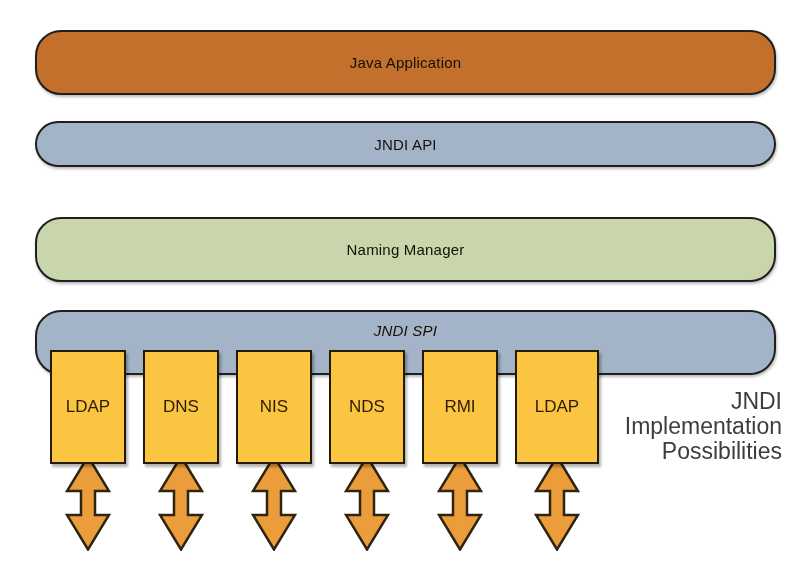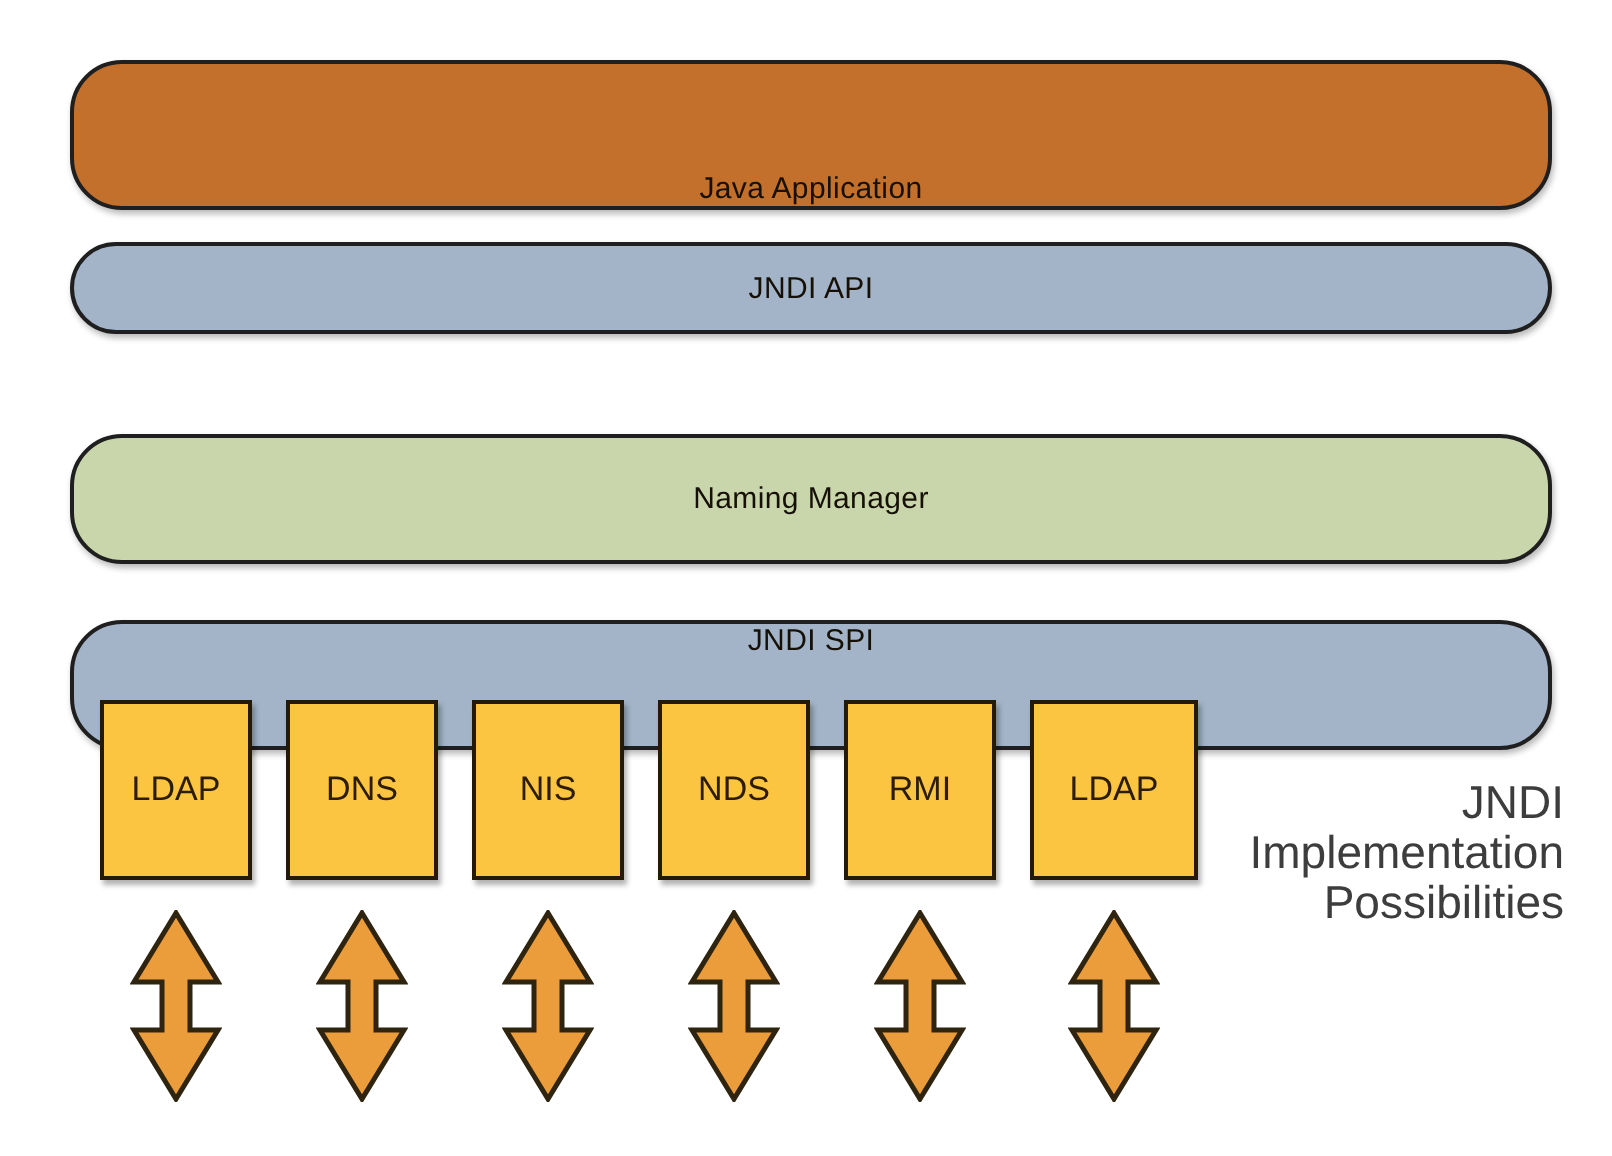--- a/index.html
+++ b/index.html
@@ -25,41 +25,43 @@
     border: 2.5px solid #1f1f1f;
     border-radius: 26px;
     display: flex;
     align-items: center;
     justify-content: center;
     font-size: 15px;
     letter-spacing: 0.2px;
     color: #161006;
     box-shadow: 1px 2px 3px rgba(0,0,0,0.28);
   }
-  .bar-java { top: 30px;  height: 75px; background: #c2702c; align-items: flex-end; }
+  .bar-java { top: 30px;  height: 65px; background: #c2702c; }
   .bar-api  { top: 121px; height: 46px; background: #a3b4c8; }
   .bar-nm   { top: 217px; height: 65px; background: #c9d6ab; }
   .bar-spi  {
     top: 310px; height: 65px; background: #a3b4c8;
     align-items: flex-start;
+    padding-top: 10px;
     z-index: 1;
+    font-style: italic;
   }
 
   
   .impl-row {
     position: absolute;
     left: 50px;
     top: 350px;
     display: flex;
     gap: 17px;
     z-index: 2;
   }
   .impl-box {
     width: 76px;
-    height: 90px;
+    height: 114px;
     box-sizing: border-box;
     background: #fbc441;
     border: 2.5px solid #241a06;
     display: flex;
     align-items: center;
     justify-content: center;
     font-size: 17px;
     color: #2b1c02;
     box-shadow: 1.5px 2.5px 2.5px rgba(0,0,0,0.30);
   }

